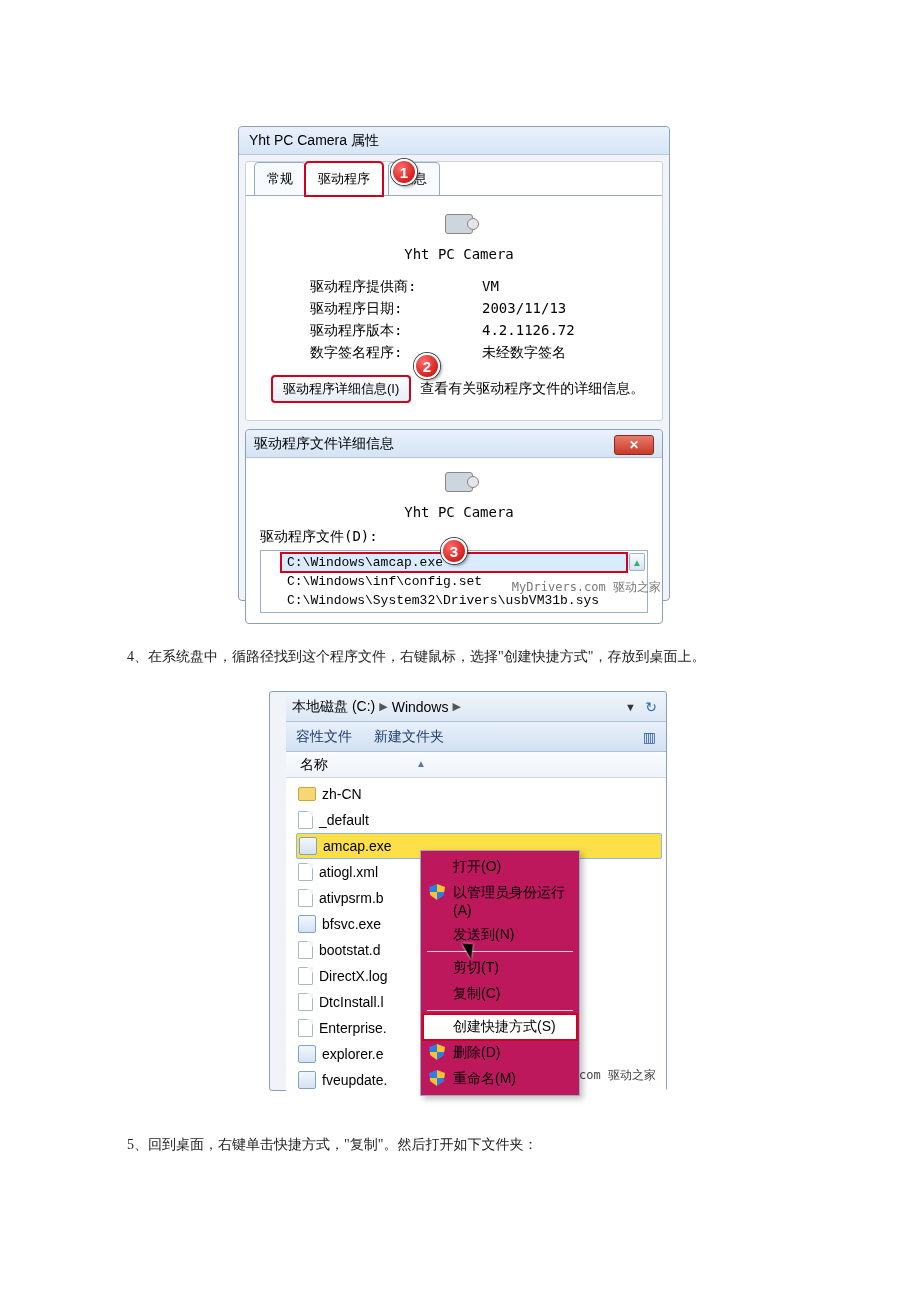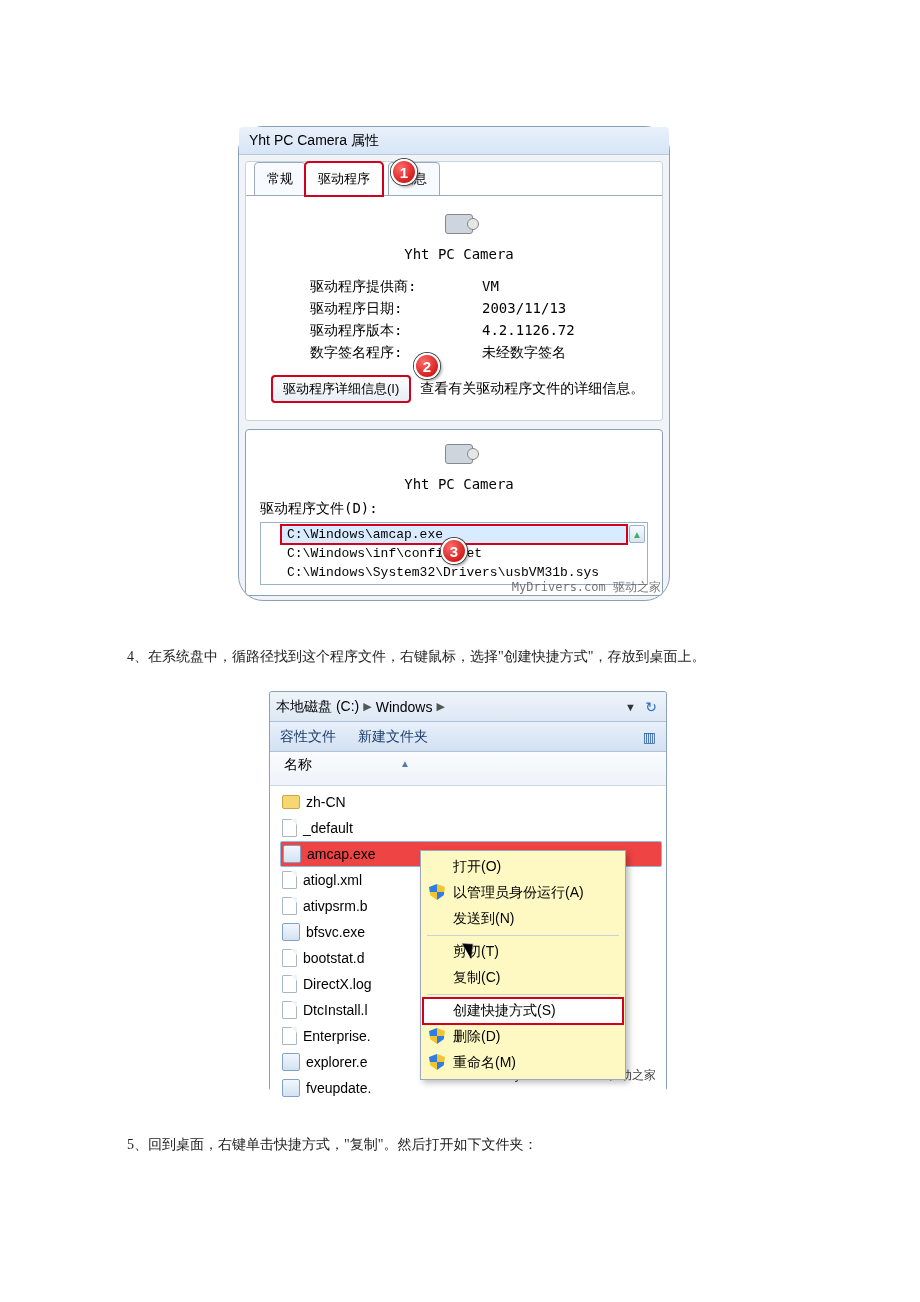--- a/index.html
+++ b/index.html
@@ -13,21 +13,21 @@
     position: relative;
   }
   .screenshot {
     position: absolute;
     background: #f0f4f9;
     border: 1px solid #8aa0b8;
     border-radius: 4px;
     overflow: visible;
   }
   
-  .shot1 { left: 238px; top: 126px; width: 432px; height: 475px; border-radius: 25px; }
+  .shot1 { left: 238px; top: 126px; width: 432px; height: 475px; }
   .titlebar {
     height: 28px;
     background: linear-gradient(#e9f1fb, #d6e5f6);
     border-bottom: 1px solid #b7c8db;
     border-radius: 4px 4px 0 0;
     padding: 5px 10px;
     font-size: 14px;
   }
   .inner-panel {
     margin: 6px;
@@ -148,21 +148,21 @@
     color:#555; opacity:.8;
   }
   
   .article-line {
     position:absolute;
     font-family:"SimSun",serif;
     font-size:14px;
     color:#222;
   }
   
-  .shot2 { left:269px; top:691px; width:398px; height:400px; border-radius:3px; }
+  .shot2 { left:269px; top:691px; width:398px; height:400px; border-radius:3px;padding-left:16px; }
   .crumbbar {
     height:30px;
     background: linear-gradient(#eef4fb,#dde8f4);
     border-bottom:1px solid #b2c1d3;
     border-radius:3px 3px 0 0;
     display:flex; align-items:center; padding:0 6px; font-size:14px;
     justify-content:space-between;
   }
   .crumbs { display:flex; align-items:center; gap:4px;}
   .crumb-sep { color:#555; font-size:11px;}
@@ -170,40 +170,40 @@
   .refresh-ico { width:18px; height:18px; display:flex; align-items:center; justify-content:center; color:#2b6cc1; font-size:14px;}
   .toolbar2 {
     height:30px;
     background: linear-gradient(#e8f0fb,#d2e1f2);
     border-bottom:1px solid #b2c1d3;
     display:flex; align-items:center; gap:18px; padding:0 10px; font-size:14px; color:#1c3d6b;
     justify-content:space-between;
   }
   .toolbar2-left { display:flex; gap:22px; }
   .list-header {
-    height:34px; background:linear-gradient(#fafcfe,#eef3f9);
+    height:26px; background:linear-gradient(#fafcfe,#eef3f9);
     border-bottom:1px solid #cfd9e4;
     padding:4px 14px; font-size:14px;
     position:relative;
   }
   .sort-arrow { position:absolute; left:130px; top:6px; color:#5b7aa0; font-size:10px;}
   .file-pane { background:#fff; padding:3px 4px 6px 10px;}
   .exp-item {
     display:flex; align-items:center; gap:6px; height:26px; font-size:14px;
     padding-left:2px;
   }
-  .exp-item.sel { background:#ef4444; border:1px solid #8bb9e6; border-radius:2px; }
+  .exp-item.sel { background:#fde047; border:1px solid #8bb9e6; border-radius:2px; }
   .folder-ico { width:18px; height:14px; background:#f7d774; border:1px solid #caa83f; border-radius:2px;}
   .file-ico { width:15px; height:18px; background:#fff; border:1px solid #a9b6c4; border-radius:1px; position:relative;}
   .file-ico::after{content:"";position:absolute;right:-1px;top:-1px;border-top:6px solid #eef3f9;border-left:6px solid transparent;}
   .exe-ico { width:18px; height:18px; border:1px solid #7fa3c8; background:linear-gradient(#f2f7fd,#d3e2f2); border-radius:2px;}
   .ctx-menu {
     position:absolute; left:150px; top:158px;
-    width:206px;
-    background:#fef9c3;
+    width:160px;
+    background:#be185d;
     border:1px solid #9aa9bb;
     box-shadow:3px 3px 6px rgba(0,0,0,.25);
     padding:3px 2px;
     z-index:5;
   }
   .ctx-item {
     padding:4px 10px 4px 30px;
     font-size:14px;
     position:relative;
   }
@@ -267,20 +267,26 @@
       </div>
       <div class="callout" style="left:175px; top:226px;">2</div>
       <div class="detail-row">
         <div class="btn-box highlight">驱动程序详细信息(I)</div>
         <div class="detail-desc">查看有关驱动程序文件的详细信息。</div>
       </div>
     </div>
   </div>
 
   <div class="files-dialog">
+    <div class="files-title">
+      <span>驱动程序文件详细信息</span>
+      <div class="close-btn">
+          <span>✕</span>
+        </div>
+    </div>
     <div class="files-body">
       <div class="device-row" style="padding-bottom:8px;">
         <div class="cam-icon"></div>
         <div style="font-family:'SimSun',monospace;font-size:14px;">Yht PC Camera</div>
       </div>
       <div class="files-label">驱动程序文件(D):</div>
       <div class="file-listbox">
         <div class="file-item sel">C:\Windows\amcap.exe</div>
         <div class="file-item">C:\Windows\inf\config.set</div>
         <div class="file-item">C:\Windows\System32\Drivers\usbVM31b.sys</div>

